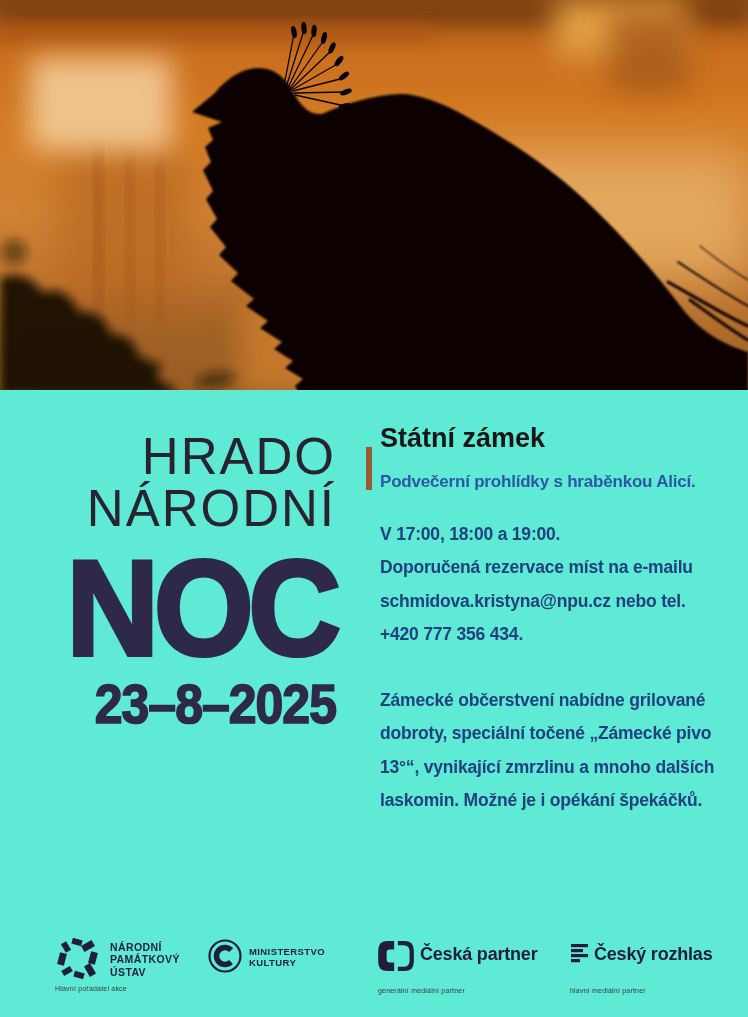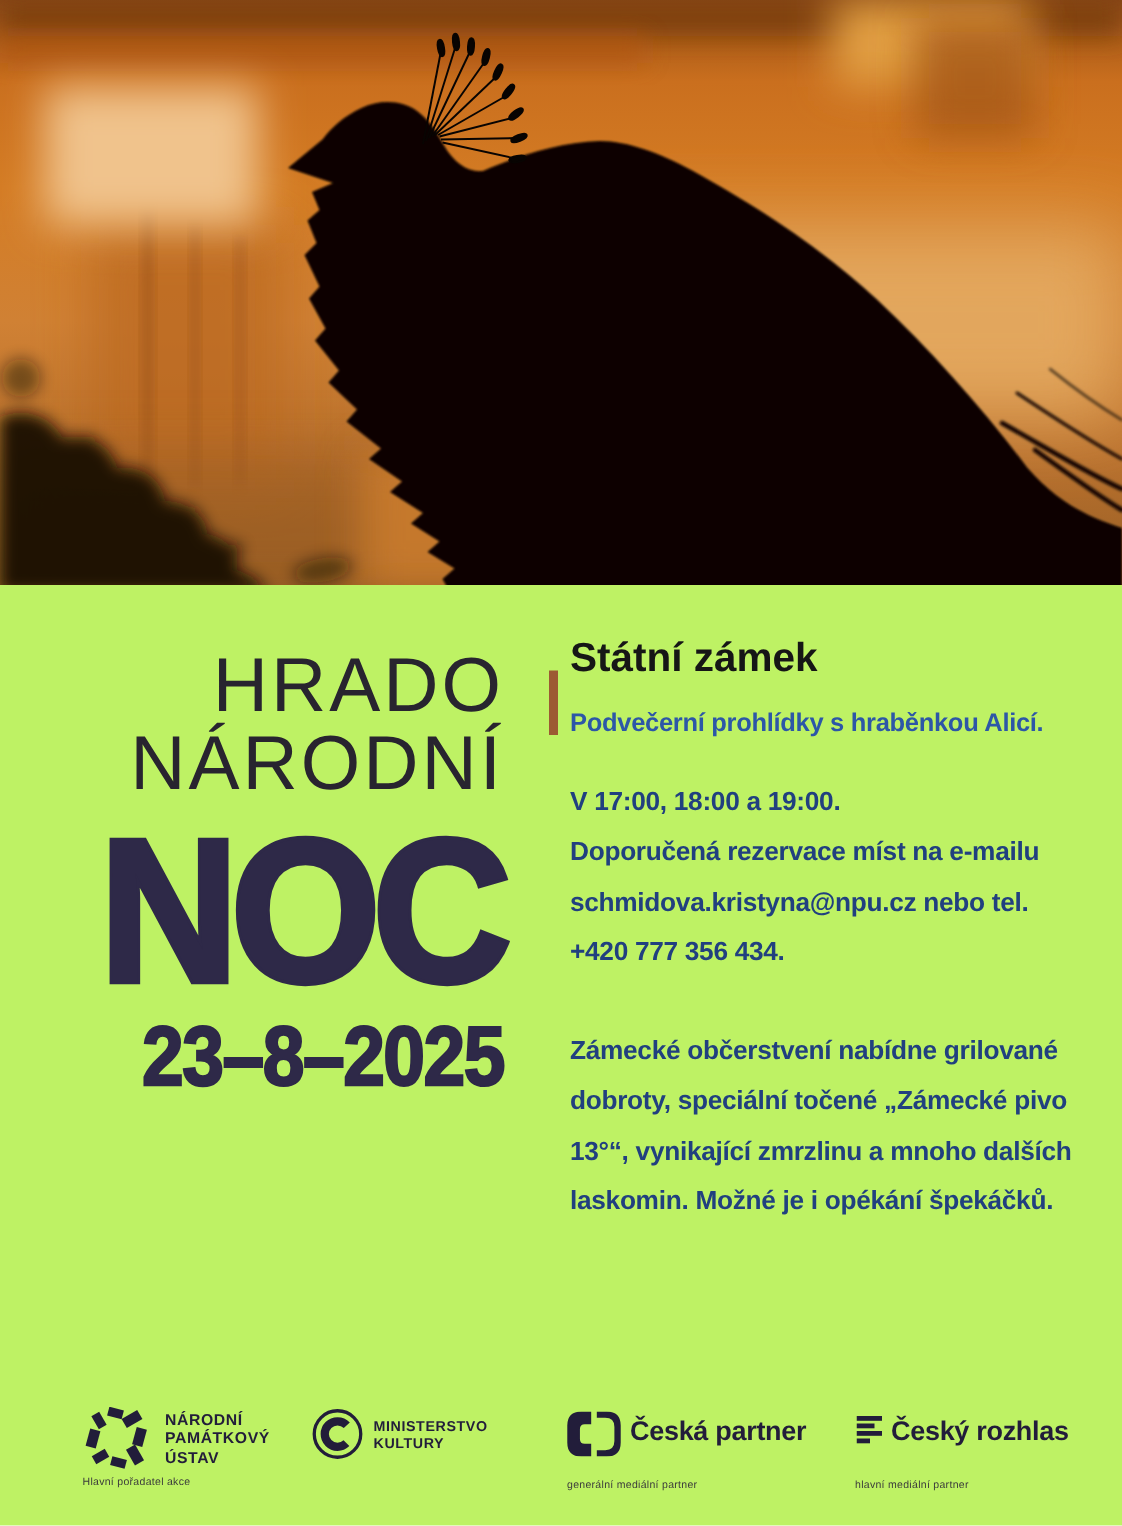--- a/index.html
+++ b/index.html
@@ -1,19 +1,19 @@
 <!DOCTYPE html>
 <html><head>
 <meta charset="utf-8">
 <style>
   html,body{margin:0;padding:0;background:#ffffff;}
   .poster{
     position:relative;
     width:748px;height:1017px;
-    background:#bef264;
+    background:#5eead4;
     font-family:"Liberation Sans",sans-serif;
     overflow:hidden;
   }
   
   .hero{position:absolute;left:0;top:0;width:748px;height:390px;overflow:hidden;}
   .hero svg{display:block;}
   
   .logo-block{
     position:absolute;left:36px;top:431px;width:300px;
     text-align:right;color:#28242f;line-height:1.02;

